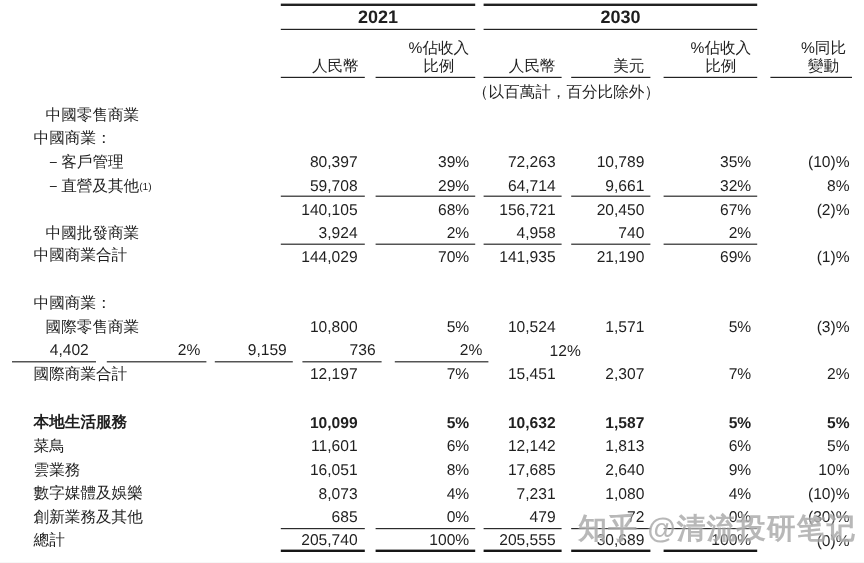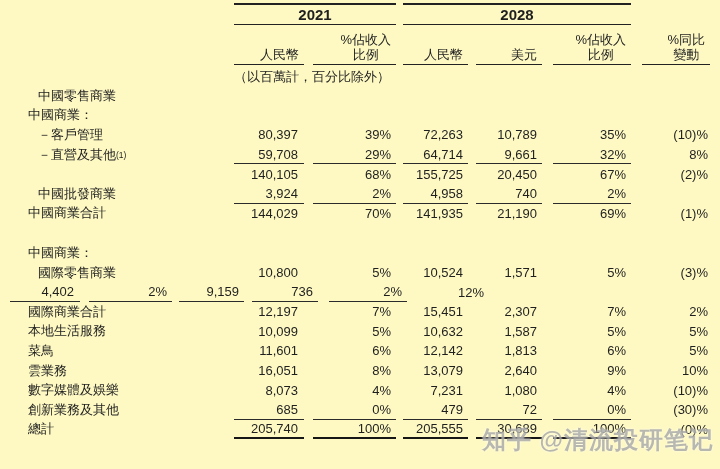--- a/index.html
+++ b/index.html
@@ -1,19 +1,19 @@
 <!DOCTYPE html>
 <html><head>
 <meta charset="utf-8">
 <style>
   * { margin:0; padding:0; box-sizing:border-box; }
   html,body { background:#e9e9e9; }
   .page {
     width:720px; height:469px;
-    background:#fef9c3;
+    background:#ffffff;
     position:relative;
     overflow:hidden;
     padding:0 0 0 10px;
     font-family:"Liberation Sans","DejaVu Sans",sans-serif;
     color:#1f1f1f;
     font-size:13px;
   }
   .table { padding-top:3px; }
 
   
@@ -44,21 +44,21 @@
     height:100%;
     display:flex; align-items:flex-end; justify-content:flex-end;
     border-bottom:1.5px solid #222;
     padding:0 5px 2px 0;
   }
   .hc { display:inline-block; text-align:center; font-weight:400; font-size:13px; line-height:15px; }
   .hc span { display:block; }
 
   
   .nrow { display:flex; height:21px; }
-  .note { width:476px; text-align:left; padding-top:3px; font-size:13px; }
+  .note { width:476px; text-align:center; padding-top:3px; font-size:13px; }
 
   
   .trow { display:flex; height:19.6px; }
   .trow .cell { height:100%; }
   .v {
     height:100%;
     display:flex; align-items:center; justify-content:flex-end;
     padding-right:5px;
     white-space:nowrap;
   }
@@ -91,21 +91,21 @@
 
 <div class="page">
   <div class="table">
 
     <div class="yrow">
       <div class="cell c-label"></div>
       <div class="yg1">
         <div class="ygi">2021</div>
       </div>
       <div class="yg2">
-        <div class="ygi">2028</div>
+        <div class="ygi">2030</div>
       </div>
       <div class="cell c6"></div>
     </div>
 
     <div class="crow">
       <div class="cell c-label"></div>
       <div class="cell c1 hcell">
         <div class="hd">
             <span class="hc">
               <span>人民幣</span>
@@ -247,21 +247,21 @@
         </div>
         <div class="trow">
           <div class="cell c-label ind1"></div>
           <div class="cell c1">
             <div class="v">140,105</div>
           </div>
           <div class="cell c2">
             <div class="v">68%</div>
           </div>
           <div class="cell c3">
-            <div class="v">155,725</div>
+            <div class="v">156,721</div>
           </div>
           <div class="cell c4">
             <div class="v">20,450</div>
           </div>
           <div class="cell c5">
             <div class="v">67%</div>
           </div>
           <div class="cell c6">
             <div class="v">(2)%</div>
           </div>
@@ -381,21 +381,21 @@
           <div class="cell c4">
             <div class="v">2,307</div>
           </div>
           <div class="cell c5">
             <div class="v">7%</div>
           </div>
           <div class="cell c6">
             <div class="v">2%</div>
           </div>
         </div>
-        <div class="trow" style="">
+        <div class="trow" style="margin-top: 21px; font-weight: bold;">
           <div class="cell c-label ind0">本地生活服務</div>
           <div class="cell c1">
             <div class="v">10,099</div>
           </div>
           <div class="cell c2">
             <div class="v">5%</div>
           </div>
           <div class="cell c3">
             <div class="v">10,632</div>
           </div>
@@ -432,21 +432,21 @@
         </div>
         <div class="trow">
           <div class="cell c-label ind0">雲業務</div>
           <div class="cell c1">
             <div class="v">16,051</div>
           </div>
           <div class="cell c2">
             <div class="v">8%</div>
           </div>
           <div class="cell c3">
-            <div class="v">13,079</div>
+            <div class="v">17,685</div>
           </div>
           <div class="cell c4">
             <div class="v">2,640</div>
           </div>
           <div class="cell c5">
             <div class="v">9%</div>
           </div>
           <div class="cell c6">
             <div class="v">10%</div>
           </div>

